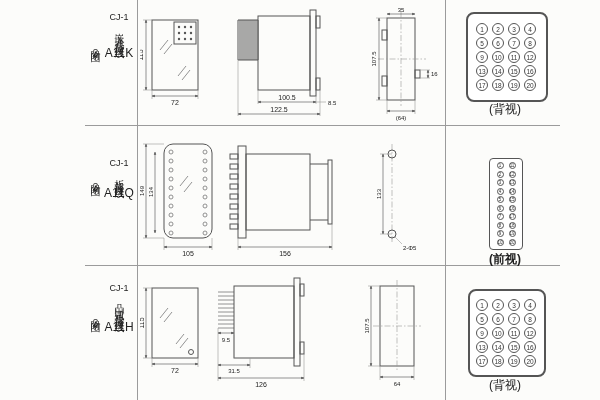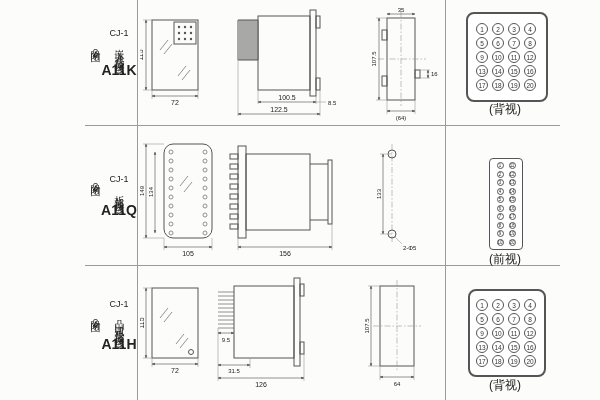--- a/index.html
+++ b/index.html
@@ -1,22 +1,22 @@
 <!DOCTYPE html>
 <html><head>
 <meta charset="utf-8">
 <style>
   body{margin:0;background:#ddd;}
   .page{position:relative;width:600px;height:400px;background:#fcfcfa;font-family:"Liberation Sans",sans-serif;overflow:hidden;color:#222;}
   .gline{position:absolute;background:#9b9b9b;}
   .figlabel{position:absolute;left:88px;width:14px;writing-mode:vertical-rl;text-orientation:upright;font-size:10px;letter-spacing:3px;color:#222;}
   .modelcol{position:absolute;left:105px;width:28px;display:flex;flex-direction:column;align-items:center;gap:3px;}
-  .model-name{font-size:9px;margin-top:16px;}
+  .model-name{font-size:9px;}
   .vchars{writing-mode:vertical-rl;text-orientation:upright;font-size:10px;letter-spacing:3px;}
-  .model-code{font-size:14px;font-weight:bold;}
+  .model-code{font-size:12px;}
   .draw{position:absolute;}
   .s{fill:none;stroke:#555;stroke-width:1;}
   .s2{fill:none;stroke:#777;stroke-width:0.8;}
   .dim{stroke:#666;stroke-width:0.7;fill:none;}
   .ext{stroke:#999;stroke-width:0.6;fill:none;}
   .cl{stroke:#999;stroke-width:0.6;fill:none;stroke-dasharray:6 2 1.5 2;}
   .t{font-size:7px;fill:#222;text-anchor:middle;font-family:"Liberation Sans",sans-serif;}
   .t6{font-size:6px;}
   .ts{text-anchor:start;}
   .tpanel{position:absolute;border:2px solid #555;border-radius:8px;background:#fff;display:flex;align-items:center;justify-content:center;}
@@ -293,21 +293,21 @@
         <span class="trow">
           <span class="tc">9</span>
           <span class="tc">19</span>
         </span>
         <span class="trow">
           <span class="tc">10</span>
           <span class="tc">20</span>
         </span>
       </div>
   </div>
-  <div class="tlabel" style="left:470px;top:251px;width:70px;">(前视)</div>
+  <div class="tlabel" style="left:470px;top:251px;width:70px;font-weight:bold;">(前视)</div>
 
   <div class="tpanel" style="left:468px;top:289px;width:74px;height:84px;">
     <div class="term-grid">
         <span class="tc">1</span>
         <span class="tc">2</span>
         <span class="tc">3</span>
         <span class="tc">4</span>
         <span class="tc">5</span>
         <span class="tc">6</span>
         <span class="tc">7</span>

